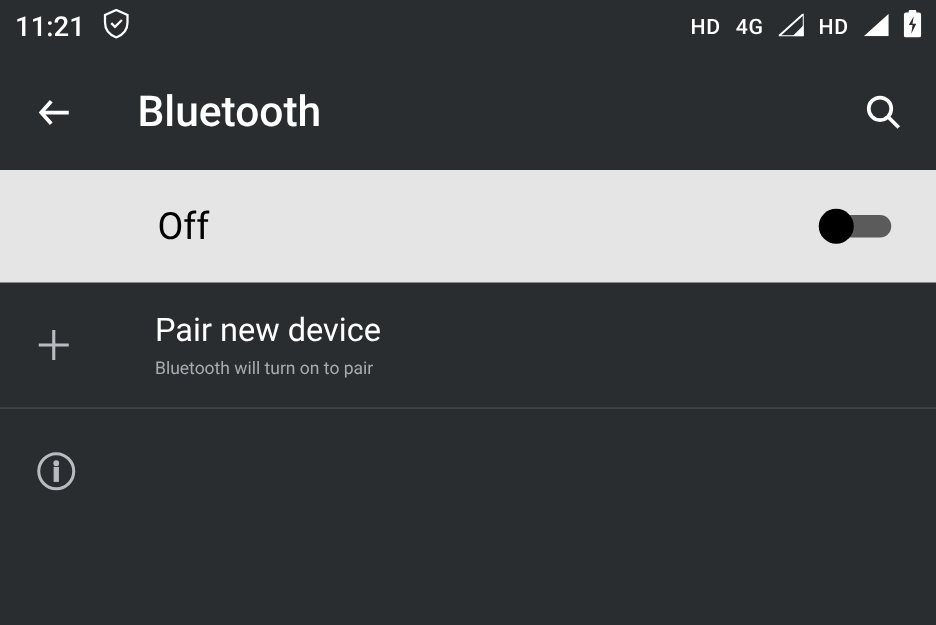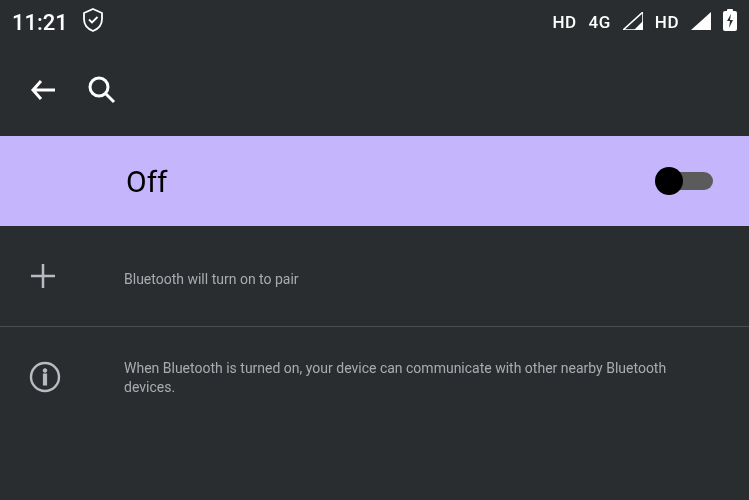--- a/index.html
+++ b/index.html
@@ -47,21 +47,21 @@
   .search-btn {
     width: 56px;
     display: flex;
     align-items: center;
     justify-content: center;
     cursor: pointer;
   }
 
   
   .toggle-row {
-    background: #c4b5fd;
+    background: #e5e5e5;
     height: 90px;
     display: flex;
     align-items: center;
     padding-left: 126px;
     padding-right: 36px;
   }
   .toggle-label {
     flex: 1;
     color: #000000;
     font-size: 30px;
@@ -160,20 +160,21 @@
     </span>
   </div>
 </div>
 
 <div class="app-bar">
   <div class="back-btn">
     <svg width="34" height="34" viewBox="0 0 34 34">
       <path d="M28 17 L6 17 M14 8 L6 17 L14 26" stroke="#ffffff" stroke-width="3" fill="none" stroke-linecap="butt"></path>
     </svg>
   </div>
+  <div class="app-title">Bluetooth</div>
   <div class="search-btn">
     <svg width="32" height="32" viewBox="0 0 32 32">
       <circle cx="13" cy="13" r="9" stroke="#ffffff" stroke-width="3" fill="none"></circle>
       <line x1="20" y1="20" x2="28" y2="28" stroke="#ffffff" stroke-width="3"></line>
     </svg>
   </div>
 </div>
 
 <div class="toggle-row">
   <div class="toggle-label">Off</div>
@@ -184,28 +185,26 @@
 </div>
 
 <div class="list-row" style="border-top:none;">
   <div class="row-icon">
     <svg width="30" height="30" viewBox="0 0 30 30">
       <line x1="15" y1="3" x2="15" y2="27" stroke="#b8bcc0" stroke-width="2.5"></line>
       <line x1="3" y1="15" x2="27" y2="15" stroke="#b8bcc0" stroke-width="2.5"></line>
     </svg>
   </div>
   <div class="row-content">
+    <div class="row-title">Pair new device</div>
     <div class="row-sub">Bluetooth will turn on to pair</div>
   </div>
 </div>
 
 <div class="list-row">
   <div class="row-icon">
     <svg width="34" height="34" viewBox="0 0 34 34">
       <circle cx="17" cy="17" r="14" stroke="#b8bcc0" stroke-width="2.4" fill="none"></circle>
       <circle cx="17" cy="10.5" r="1.8" fill="#b8bcc0"></circle>
       <rect x="15.4" y="14" width="3.2" height="11" fill="#b8bcc0"></rect>
     </svg>
   </div>
-  <div class="row-content">
-    <div class="row-sub" style="margin-top:0;">When Bluetooth is turned on, your device can communicate with other nearby Bluetooth devices.</div>
-  </div>
 </div>
 
 </body></html>

